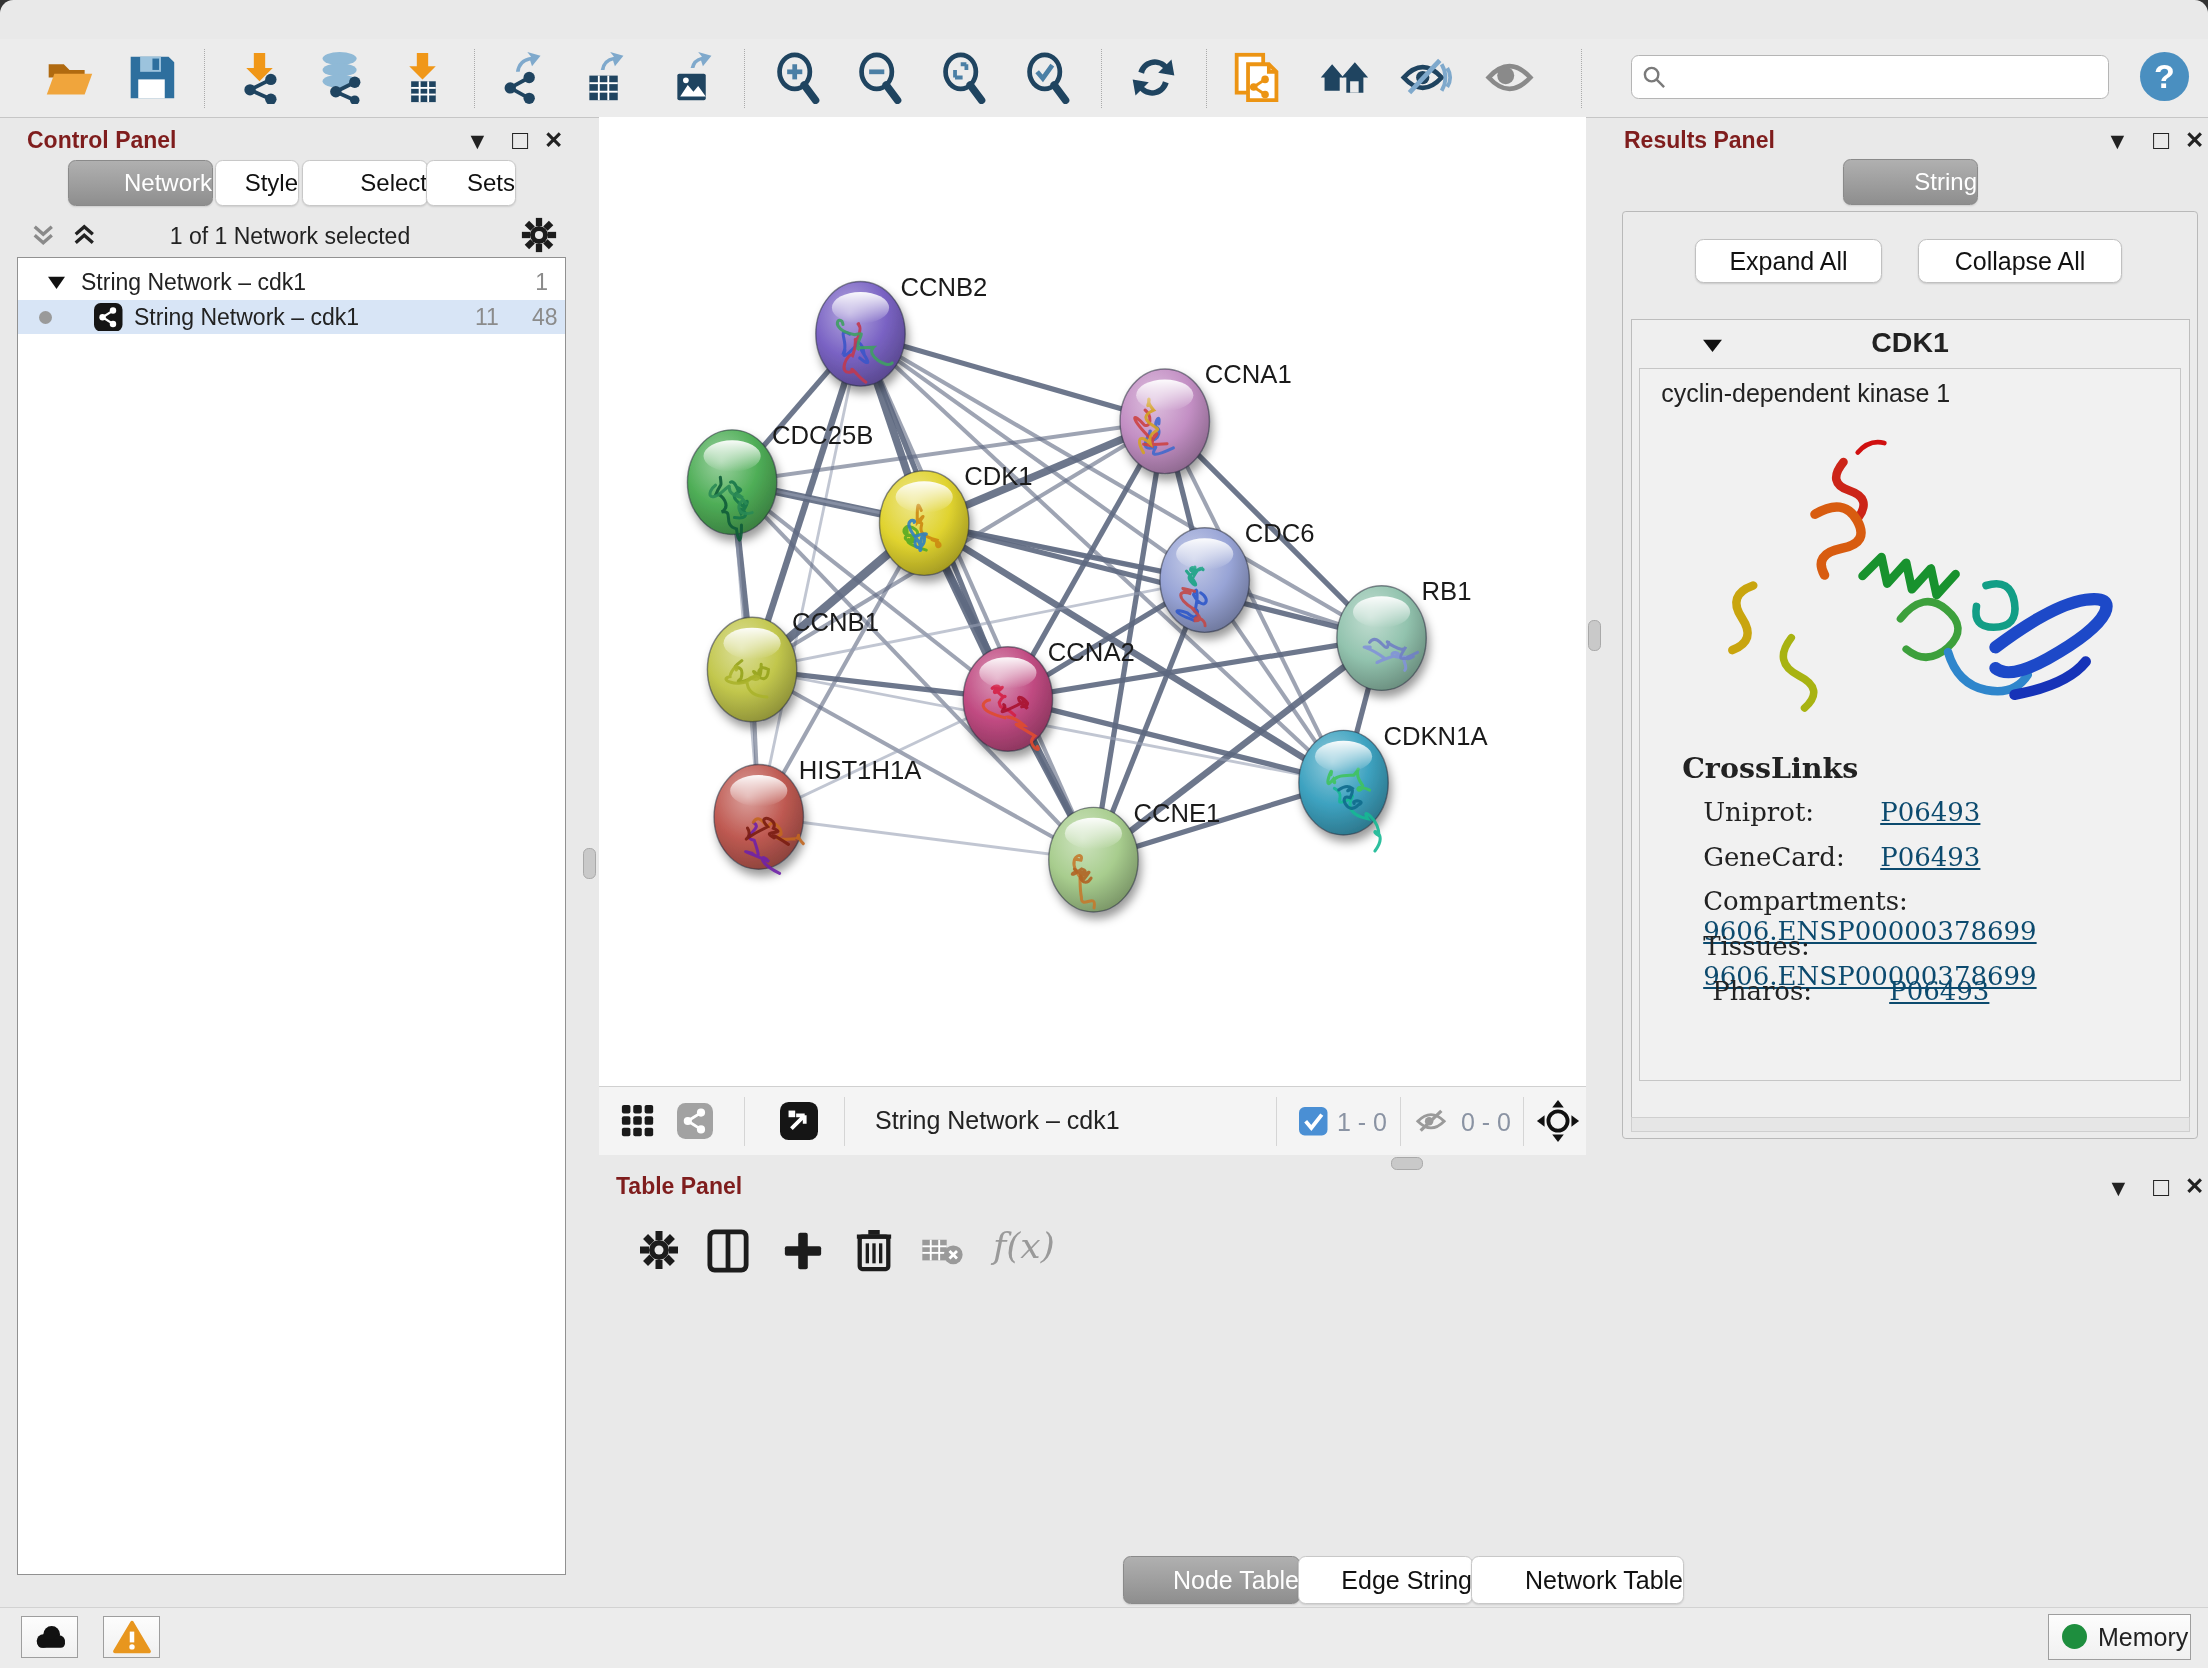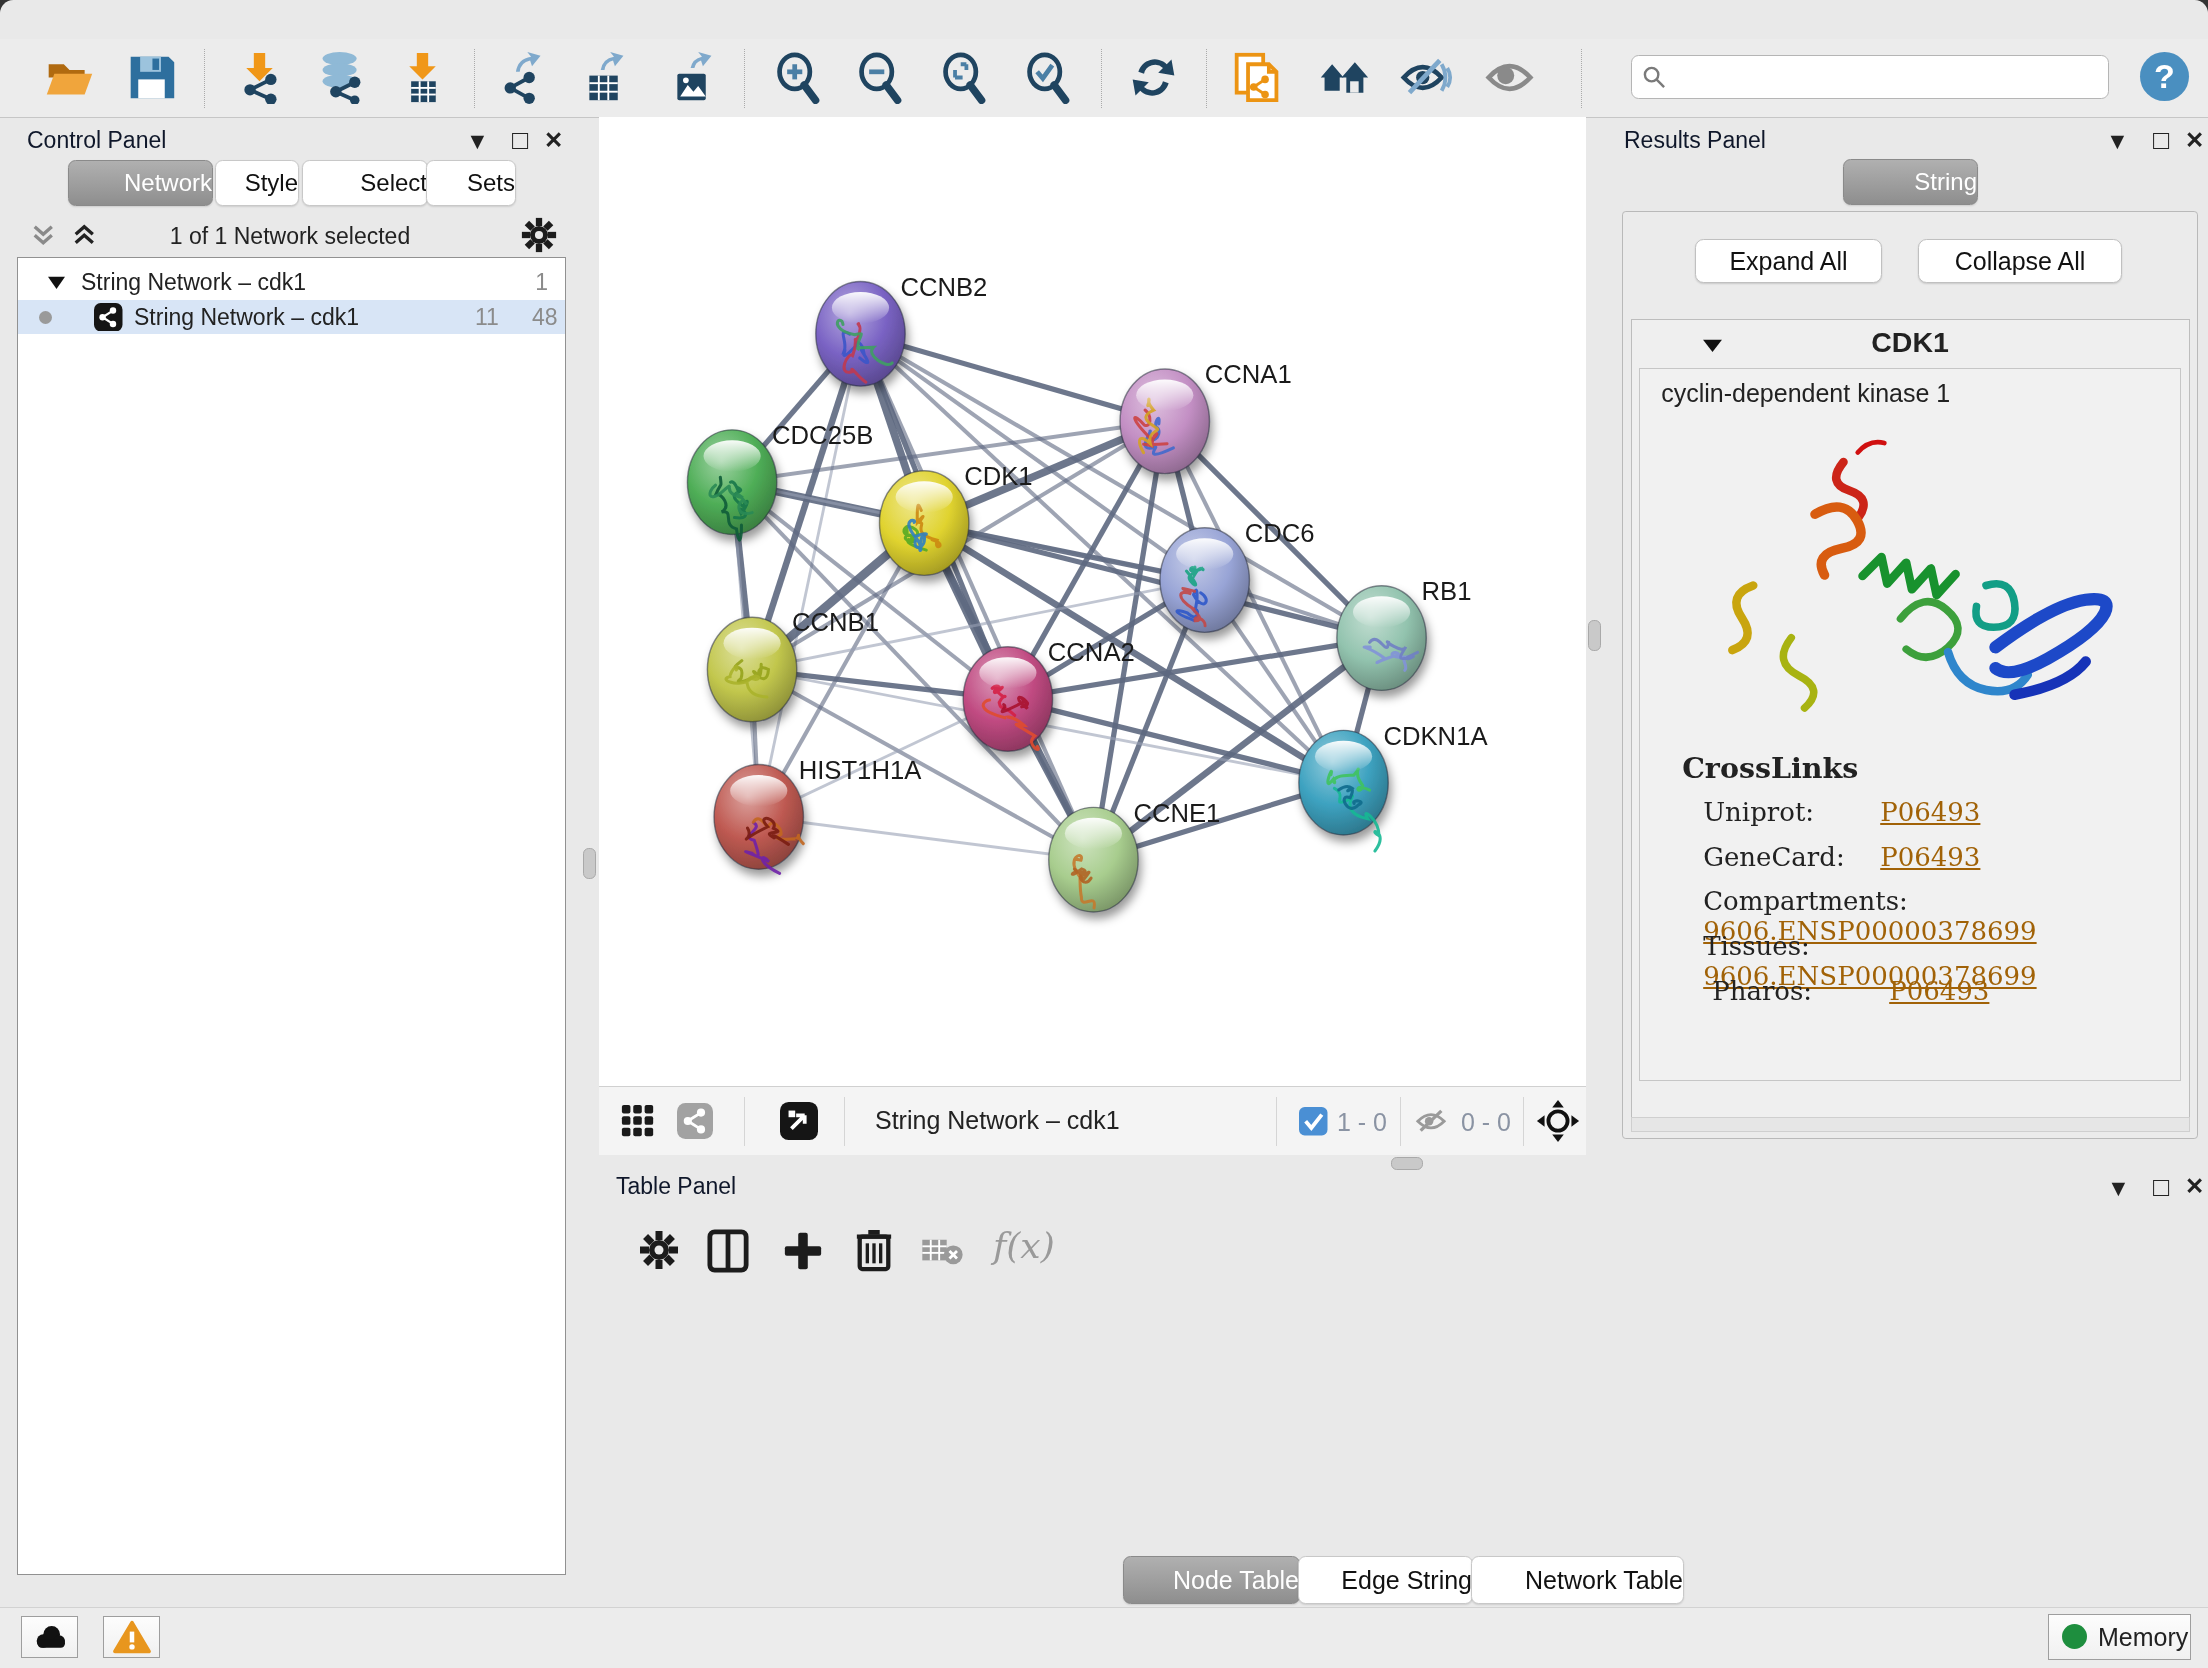--- a/index.html
+++ b/index.html
@@ -18,37 +18,37 @@
   .ticon{position:absolute;top:12.4px;width:53px;height:53px;cursor:pointer;}
   .tdiv{position:absolute;top:9.5px;height:59px;border-left:1.9px dotted #aaa;width:0;}
   .searchbox{position:absolute;left:1631px;top:16px;width:476px;height:42px;background:#fff;
     border:1px solid #b5b5b5;border-radius:7.6px;}
   .searchbox svg{position:absolute;left:9.5px;top:8.6px;}
   .searchbox input{position:absolute;left:42px;top:1.9px;width:423px;height:34px;border:none;outline:none;
     font-size:23px;background:transparent;}
   .helpbtn{position:absolute;left:2140px;top:13.3px;width:49px;height:49px;border-radius:50%;
     background:#4a8fc0;color:#fff;font-size:34px;font-weight:bold;text-align:center;line-height:49px;cursor:pointer;}
   
-  .ptitle{font-size:23px;color:#0f172a;}
+  .ptitle{font-size:23px;color:#7f1d1d;font-weight:bold;}
   .pctrl{position:absolute;font-size:23px;color:#222;cursor:pointer;}
   .tabbtn{position:absolute;height:44px;background:#fff;border:1px solid #c8c8c8;border-radius:7.6px;
     font-size:24px;text-align:right;color:#111;cursor:pointer;box-shadow:0 1px 1.9px rgba(0,0,0,.12);}
   .tabbtn.sel{background:linear-gradient(#b0b0b0,#8e8e8e);color:#fff;border-color:#8a8a8a;}
   .whitebox{position:absolute;background:#fff;border:1.9px solid #919191;}
   
   .treerow{position:absolute;left:0;width:100%;height:34px;font-size:23px;}
   .rowsel{background:#d8e5f6;}
   .graynum{color:#8b8b8b;}
   
   .btn{position:absolute;background:#fff;border:1px solid #c0c0c0;border-radius:8.6px;text-align:center;
     font-size:25px;color:#111;cursor:pointer;box-shadow:0 1px 1.9px rgba(0,0,0,.15);}
   
   .card{position:absolute;border:1px solid #b9b9b9;background:#ebebeb;border-radius:3.8px;}
   .serif{font-family:"DejaVu Serif",serif;}
-  .xlink{color:#a16207;text-decoration:underline;cursor:pointer;text-align:right;}
+  .xlink{color:#0c4a6e;text-decoration:underline;cursor:pointer;text-align:right;}
   .xrow{position:absolute;font-size:26px;}
   
   .statusbar{position:absolute;left:0;top:1607px;width:100%;height:61px;background:#ececec;border-top:1px solid #d2d2d2;}
   .sbtn{position:absolute;top:7.6px;background:linear-gradient(#fdfdfd,#f0f0f0);border:1.9px solid #9e9e9e;cursor:pointer;}
   
   .vtb{position:absolute;left:599px;top:1086px;width:987px;height:68px;background:#f4f4f4;border-top:1px solid #d0d0d0;}
   .vdiv{position:absolute;top:9.5px;height:49px;border-left:1px solid #d5d5d5;width:0;}
   .handle{position:absolute;background:#c9c9c9;border:1px solid #a9a9a9;border-radius:5.7px;}
   .gearsvg, .smicon{display:block;}
 </style>

